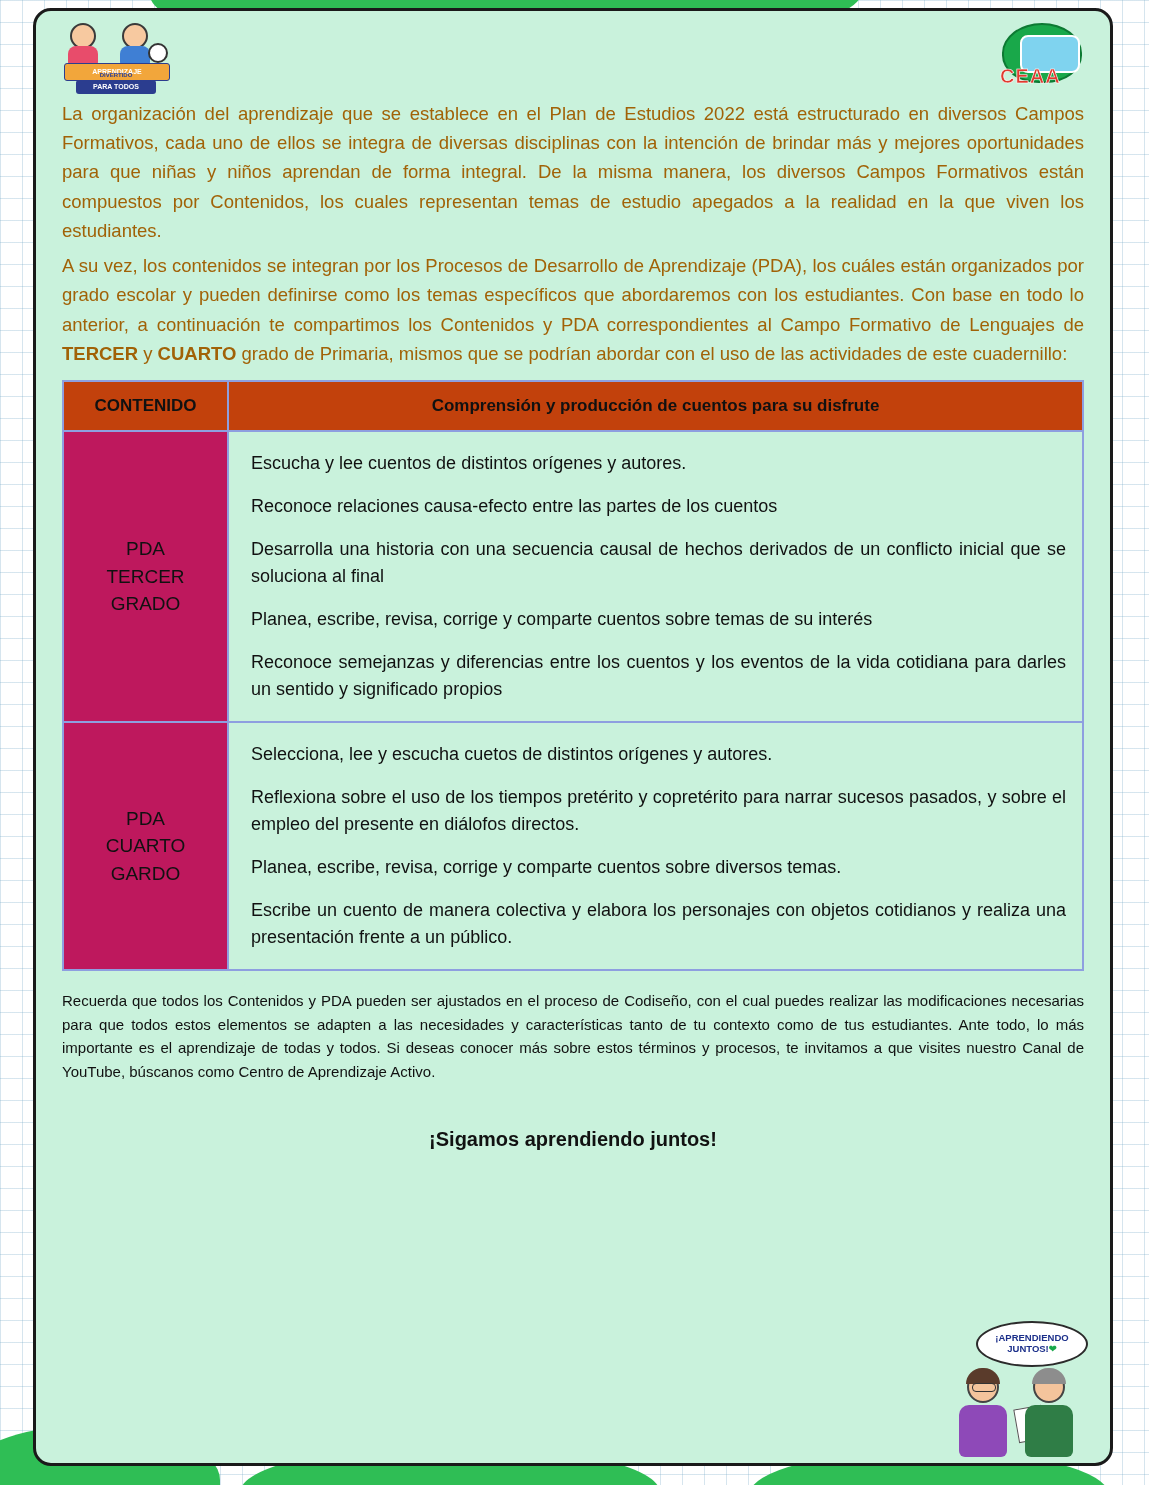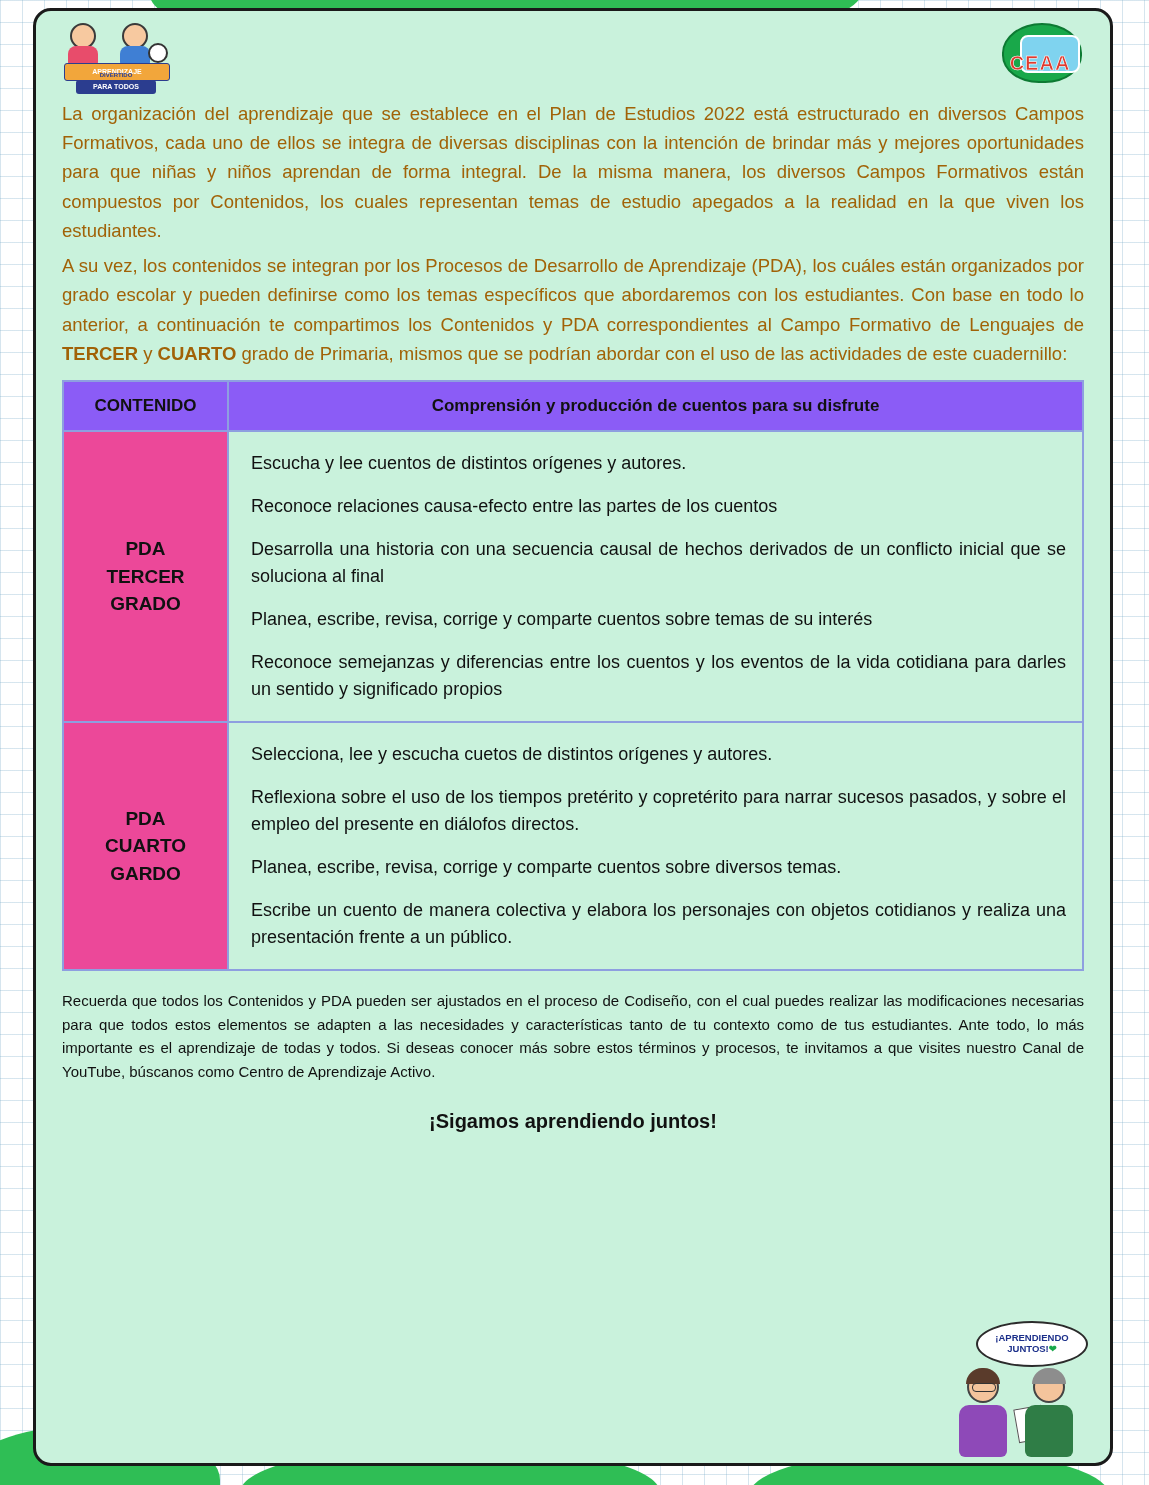--- a/index.html
+++ b/index.html
@@ -195,23 +195,22 @@
     position: absolute;
     left: 16px; top: 10px;
     width: 56px; height: 34px;
     border-radius: 8px;
     background: #7fd3ef;
     border: 2px solid #ffffff;
   }
   #logo-right .ceaa {
     position: absolute;
     left: 4px;
-    top: 31px;
+    top: 44px;
     width: 80px;
-    text-align: center;
     font-size: 20px;
     font-weight: bold;
     color: #e03a2f;
     letter-spacing: 1px;
     -webkit-text-stroke: 0.6px #ffffff;
   }
 
   
   .para {
     font-size: 18.5px;
@@ -228,32 +227,32 @@
     border-collapse: collapse;
     margin-top: 12px;
     table-layout: fixed;
   }
   #pda-table td, #pda-table th {
     border: 2px solid #8e9fe0;
     vertical-align: middle;
     box-sizing: border-box;
   }
   #pda-table thead th {
-    background: #8b5cf6;
+    background: #c2410c;
     font-size: 17px;
     font-weight: bold;
     color: #111;
     padding: 14px 22px;
   }
   #pda-table .col-label { width: 165px; }
   #pda-table tbody td.label-cell {
-    background: #ec4899;
+    background: #be185d;
     text-align: center;
     font-size: 19px;
-    font-weight: bold;
+    font-weight: normal;
     color: #111;
     line-height: 1.45;
   }
   #pda-table tbody td.items-cell {
     background: #c9f2dc;
     padding: 12px 16px 12px 22px;
   }
   .pda-item {
     font-size: 18px;
     line-height: 1.5;
@@ -266,21 +265,21 @@
 
   
   #closing {
     margin-top: 18px;
     font-size: 15px;
     line-height: 1.58;
     text-align: justify;
     color: #111111;
   }
   #farewell {
-    margin-top: 26px;
+    margin-top: 44px;
     text-align: center;
     font-size: 20px;
     font-weight: bold;
     color: #111111;
   }
 
   
   #bubble {
     position: absolute;
     right: 22px;

